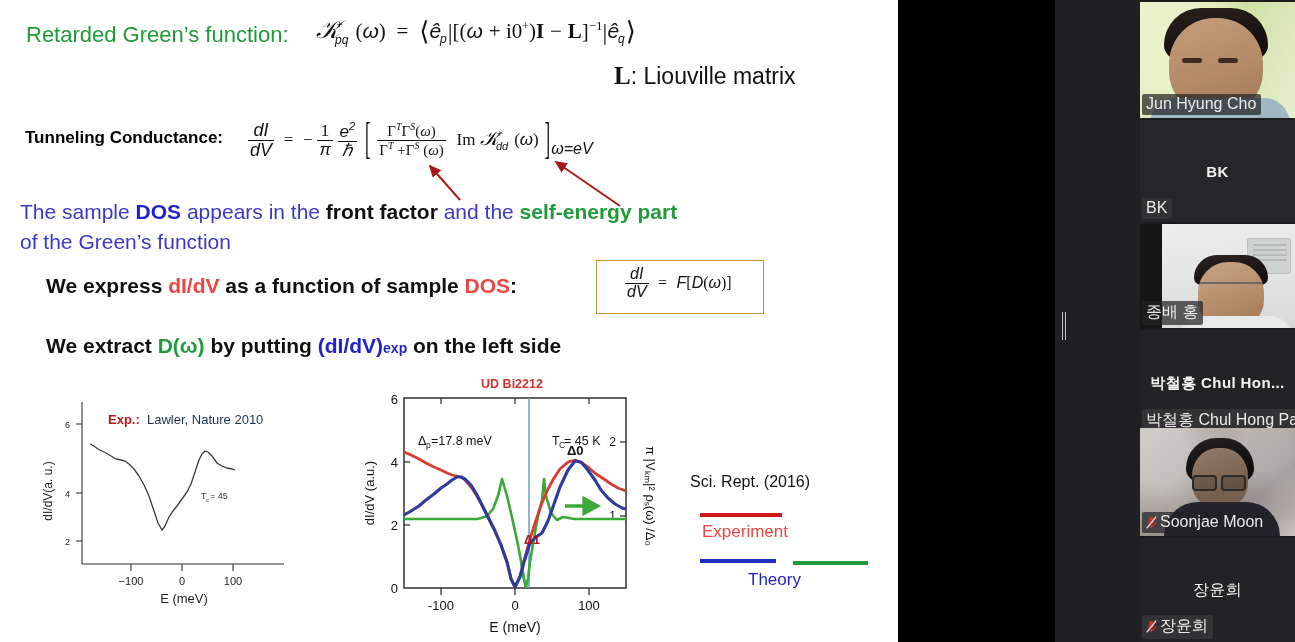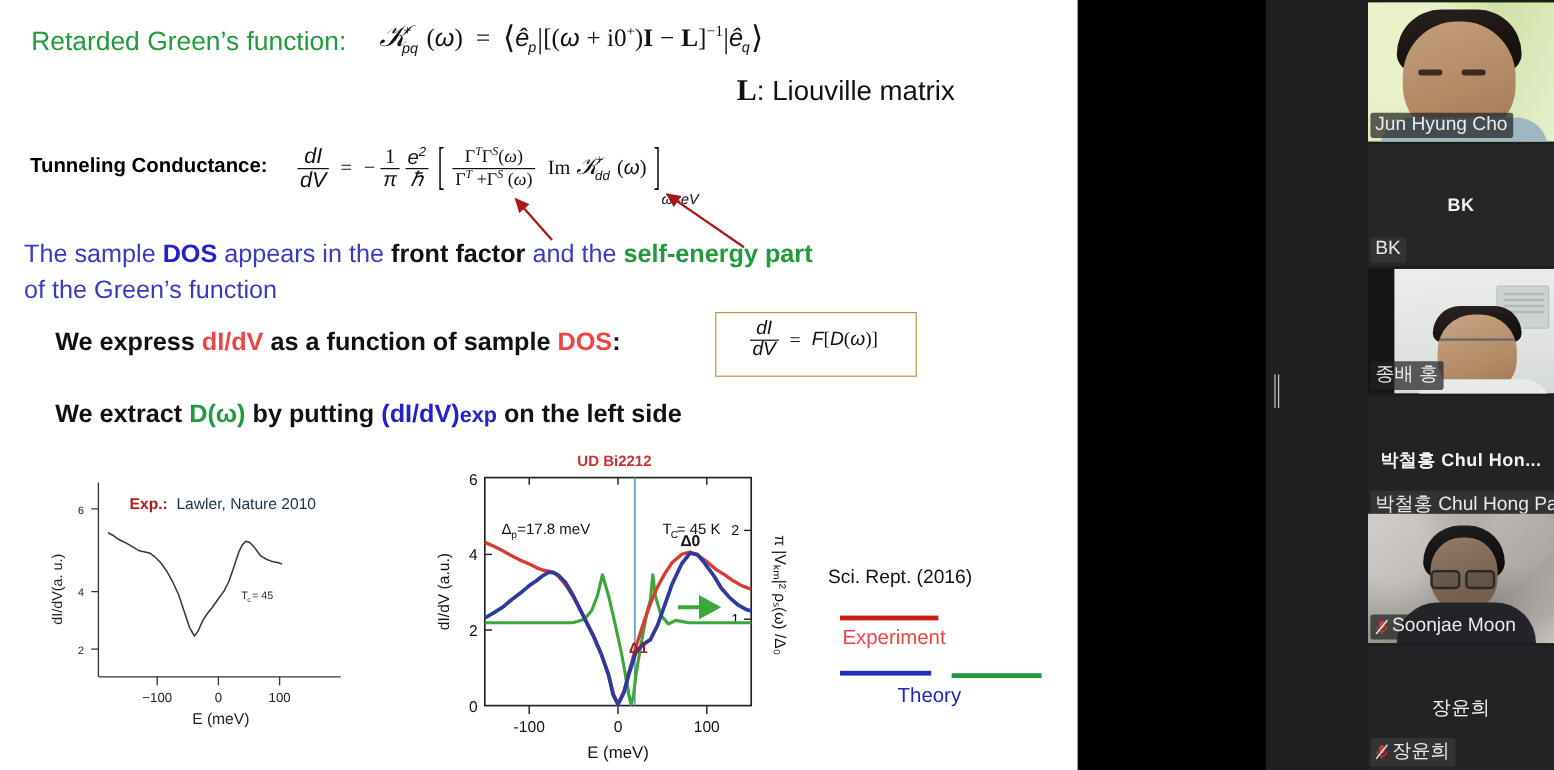--- a/index.html
+++ b/index.html
@@ -124,21 +124,21 @@
       <span class="mathup">−</span>
       <span class="frac" style="font-size:17px;"><span class="num mathup">1</span><span class="den mathit">π</span></span>
       <span class="frac" style="font-size:17px;"><span class="num mathit">e<sup style="font-size:11px;">2</sup></span><span class="den mathit">ℏ</span></span>
       <span class="brk" style="margin:0 2px 0 3px;">[</span>
       <span class="frac" style="font-size:15px;">
         <span class="num mathup">Γ<sup style="font-size:10px;font-style:italic;">T</sup>Γ<sup style="font-size:10px;font-style:italic;">S</sup>(<i>ω</i>)</span>
         <span class="den mathup">Γ<sup style="font-size:10px;font-style:italic;">T</sup> +Γ<sup style="font-size:10px;font-style:italic;">S</sup> (<i>ω</i>)</span>
       </span>
       <span class="mathup" style="margin-left:6px;">Im</span>
       <span class="mathscr" style="font-size:20px;">𝒦</span><span class="mathup" style="font-size:11px;position:relative;top:-8px;left:-2px;">+</span><span class="mathit" style="font-size:11px;position:relative;top:5px;left:-9px;">dd</span><span class="mathup" style="margin-left:-3px;">(</span><span class="mathit">ω</span><span class="mathup">)</span>
-      <span class="brk" style="margin:0 1px;">]</span><span class="mathit" style="font-size:12px;position:relative;top:25px;">ω=eV</span>
+      <span class="brk" style="margin:0 1px;">]</span><span class="mathit" style="font-size:16px;position:relative;top:9px;">ω=eV</span>
     </div>
 
     <svg class="ovl" width="898" height="642">
       <defs>
         <marker id="ah" markerWidth="7" markerHeight="7" refX="5.6" refY="3" orient="auto">
           <path d="M0,0 L6.5,3 L0,6 z" fill="#a81818"></path>
         </marker>
       </defs>
       <line x1="460" y1="200" x2="430" y2="166" stroke="#a81818" stroke-width="1.9" marker-end="url(#ah)"></line>
       <line x1="620" y1="206" x2="556" y2="162" stroke="#a81818" stroke-width="1.9" marker-end="url(#ah)"></line>
@@ -157,21 +157,21 @@
 
     <div class="boxeq" style="left:596px;top:260px;width:166px;height:52px;">
       <div style="position:absolute;left:28px;top:5px;font-size:16px;color:#111;">
         <span class="frac" style="font-size:16px;"><span class="num mathit">dI</span><span class="den mathit">dV</span></span>
         <span class="mathup" style="margin:0 5px;">=</span>
         <span class="mathit">F</span><span class="mathup">[</span><span class="mathit">D</span><span class="mathup">(</span><span class="mathit">ω</span><span class="mathup">)]</span>
       </div>
     </div>
 
     <div class="ln" style="left:46px;top:334px;font-size:21px;font-weight:bold;">
-      <span class="black">We extract </span><span class="green">D(ω)</span><span class="black"> by putting </span><span class="blue2">(dI/dV)</span><span class="blue2" style="font-size:18px;">exp</span><span class="black"> on the left side</span>
+      <span class="black">We extract </span><span class="green">D(ω)</span><span class="black"> by putting </span><span class="blue2">(dI/dV)</span><span class="blue2" style="font-size:14px;">exp</span><span class="black"> on the left side</span>
     </div>
 
     <div style="position:absolute;left:34px;top:396px;width:270px;height:220px;">
       <svg width="270" height="220" style="display:block;">
 
         <line x1="48" y1="6" x2="48" y2="168" stroke="#333" stroke-width="1.1"></line>
         <line x1="48" y1="168" x2="250" y2="168" stroke="#333" stroke-width="1.1"></line>
 
         <line x1="42" y1="28" x2="48" y2="28" stroke="#333" stroke-width="1.1"></line>
         <line x1="42" y1="97" x2="48" y2="97" stroke="#333" stroke-width="1.1"></line>

